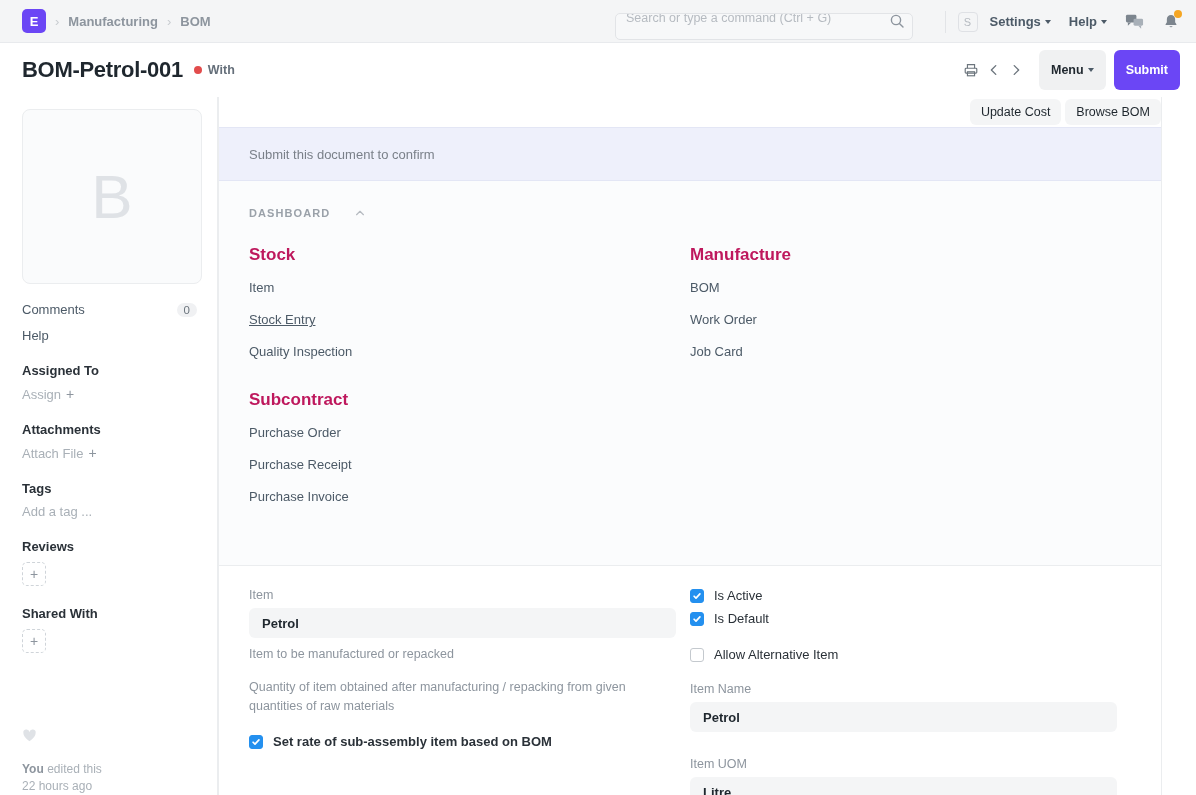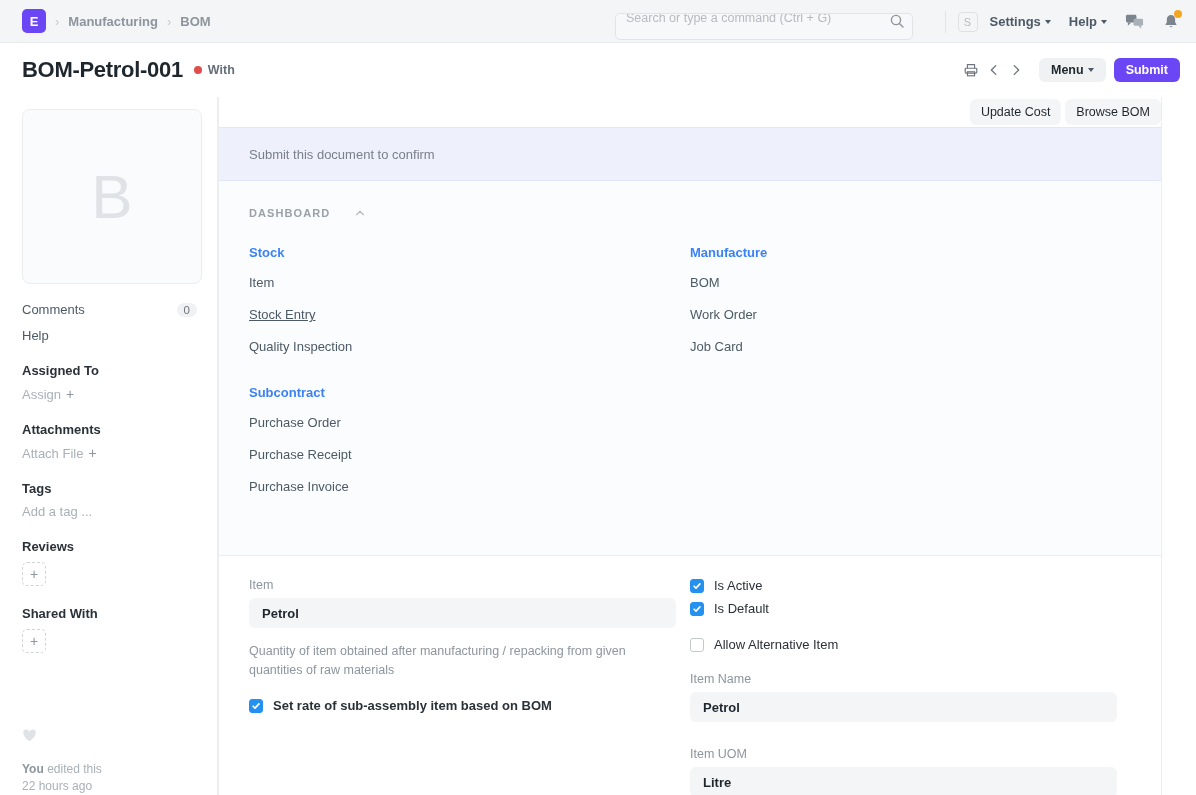--- a/index.html
+++ b/index.html
@@ -112,21 +112,21 @@
   .status-label { font-size: 12.5px; font-weight: 600; color: #656f7a; }
   .title-right {
     position: absolute; right: 16px; top: 0; height: 54px;
     display: flex; align-items: center; gap: 0;
   }
   .icon-btn {
     color: #6c757d; display: flex; align-items: center;
     padding: 4px; cursor: pointer;
   }
   .btn {
-    height: 24px;
+    height: 40px;
     border-radius: 6px;
     font-size: 12.5px; font-weight: 600;
     display: flex; align-items: center; justify-content: center;
     padding: 0 12px;
     border: none; cursor: pointer;
     font-family: "Liberation Sans", sans-serif;
     white-space: nowrap;
   }
   .btn-default { background: #f0f1f2; color: #1f272e; }
   .btn-primary { background: #6B46F5; color: #fff; margin-left: 8px; }
@@ -232,21 +232,21 @@
   .sec-head {
     font-size: 11px; font-weight: 600; letter-spacing: 1.1px;
     color: #9aa1a9; text-transform: uppercase;
     display: flex; align-items: center; gap: 24px;
     margin-bottom: 26px;
   }
   .chev-up { color: #b6bbc1; display: flex; }
   .dash-cols { display: flex; }
   .dash-col { width: 455px; }
   .dash-group-title {
-    font-size: 13px; font-weight: 700; color: #3b82f6;
+    font-size: 17px; font-weight: 700; color: #be185d;
     margin-bottom: 13px;
   }
   .dash-link {
     font-size: 13px; color: #4c5a67;
     margin-bottom: 15px; cursor: pointer; display: inline-block;
   }
   .dash-link.hover { text-decoration: underline; }
   .dash-group { margin-bottom: 16px; }
 
   .form-section { padding: 22px 30px 0 30px; display: flex; }
@@ -468,20 +468,21 @@
           </div>
         </div>
       </div>
 
       <div class="form-section">
 
         <div class="col-left">
           <div class="field">
             <div class="field-label">Item</div>
             <div class="field-input">Petrol</div>
+            <div class="field-desc">Item to be manufactured or repacked</div>
           </div>
           <div class="field">
             <div class="field-desc">Quantity of item obtained after manufacturing / repacking from given quantities of raw materials</div>
           </div>
           <div class="chk-row" style="margin-top:18px">
             <span class="chk on">
               <svg width="10" height="10" viewBox="0 0 12 12" fill="none" stroke="#fff" stroke-width="2" stroke-linecap="round" stroke-linejoin="round">
                   <polyline points="2.5,6.3 4.8,8.6 9.5,3.5"></polyline>
                 </svg>
             </span>

